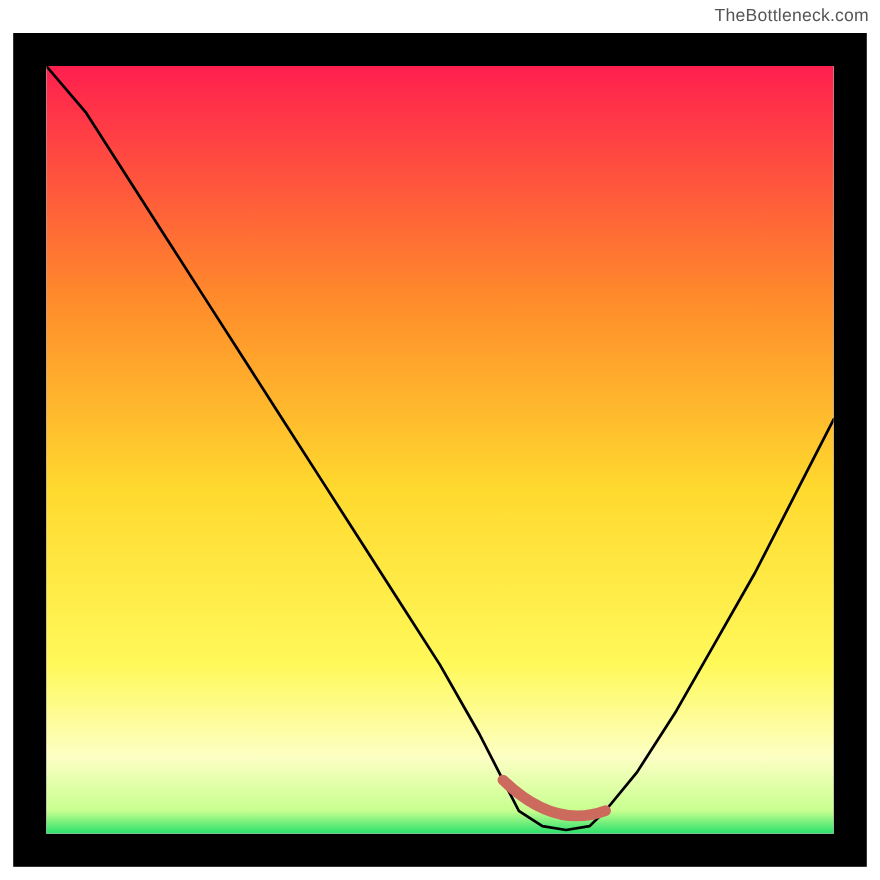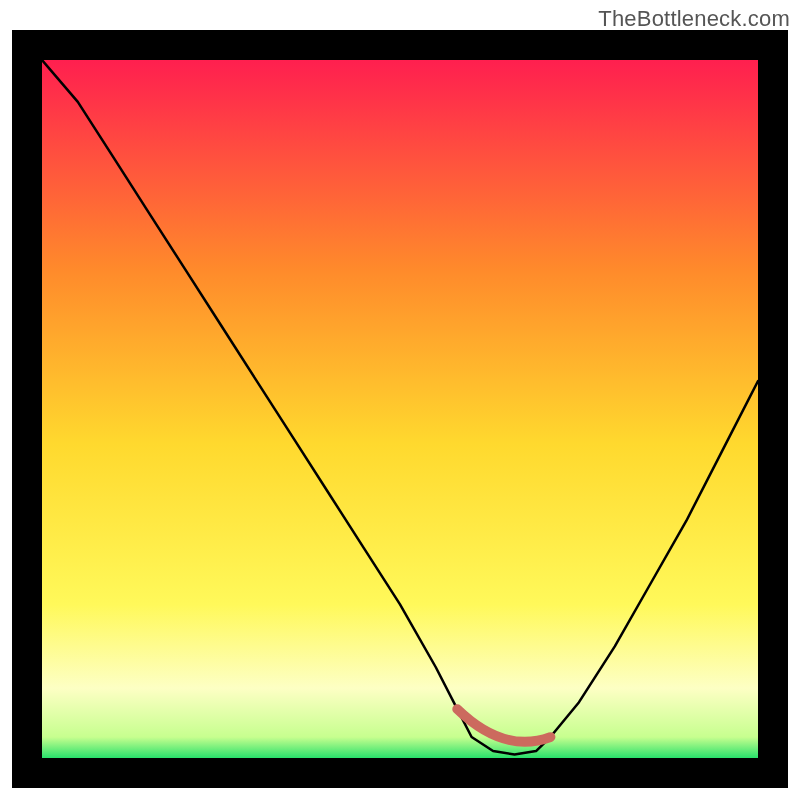--- a/index.html
+++ b/index.html
@@ -14,21 +14,21 @@
     position: relative;
     width: 800px;
     height: 800px;
     background: #fff;
   }
   .watermark {
     position: absolute;
     top: 6px;
     right: 10px;
     color: #555;
-    font-size: 22px;
+    font-size: 16px;
     letter-spacing: 0.2px;
     font-weight: 400;
     z-index: 10;
   }
   
   .plot-border {
     position: absolute;
     left: 12px;
     top: 30px;
     width: 776px;   

